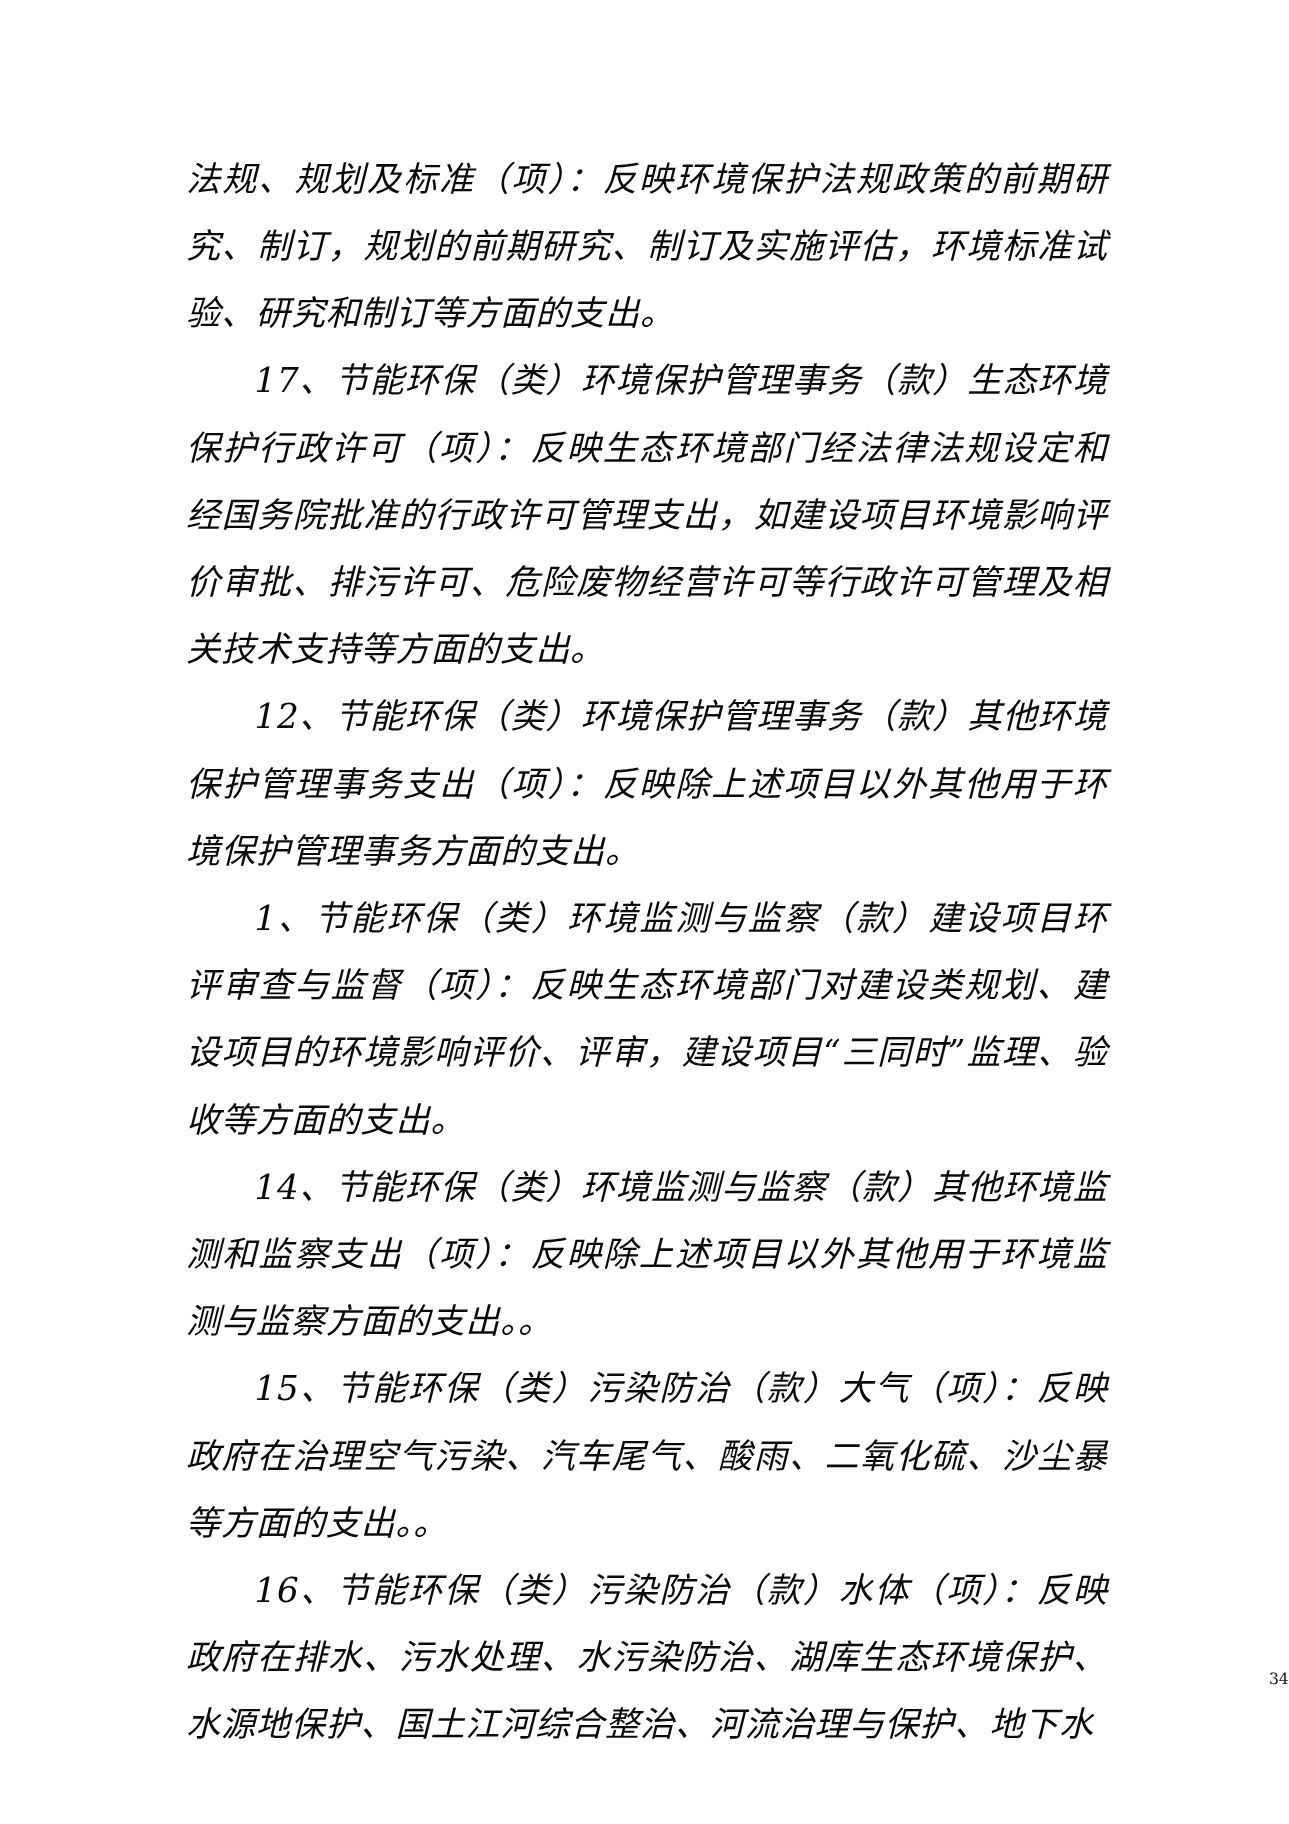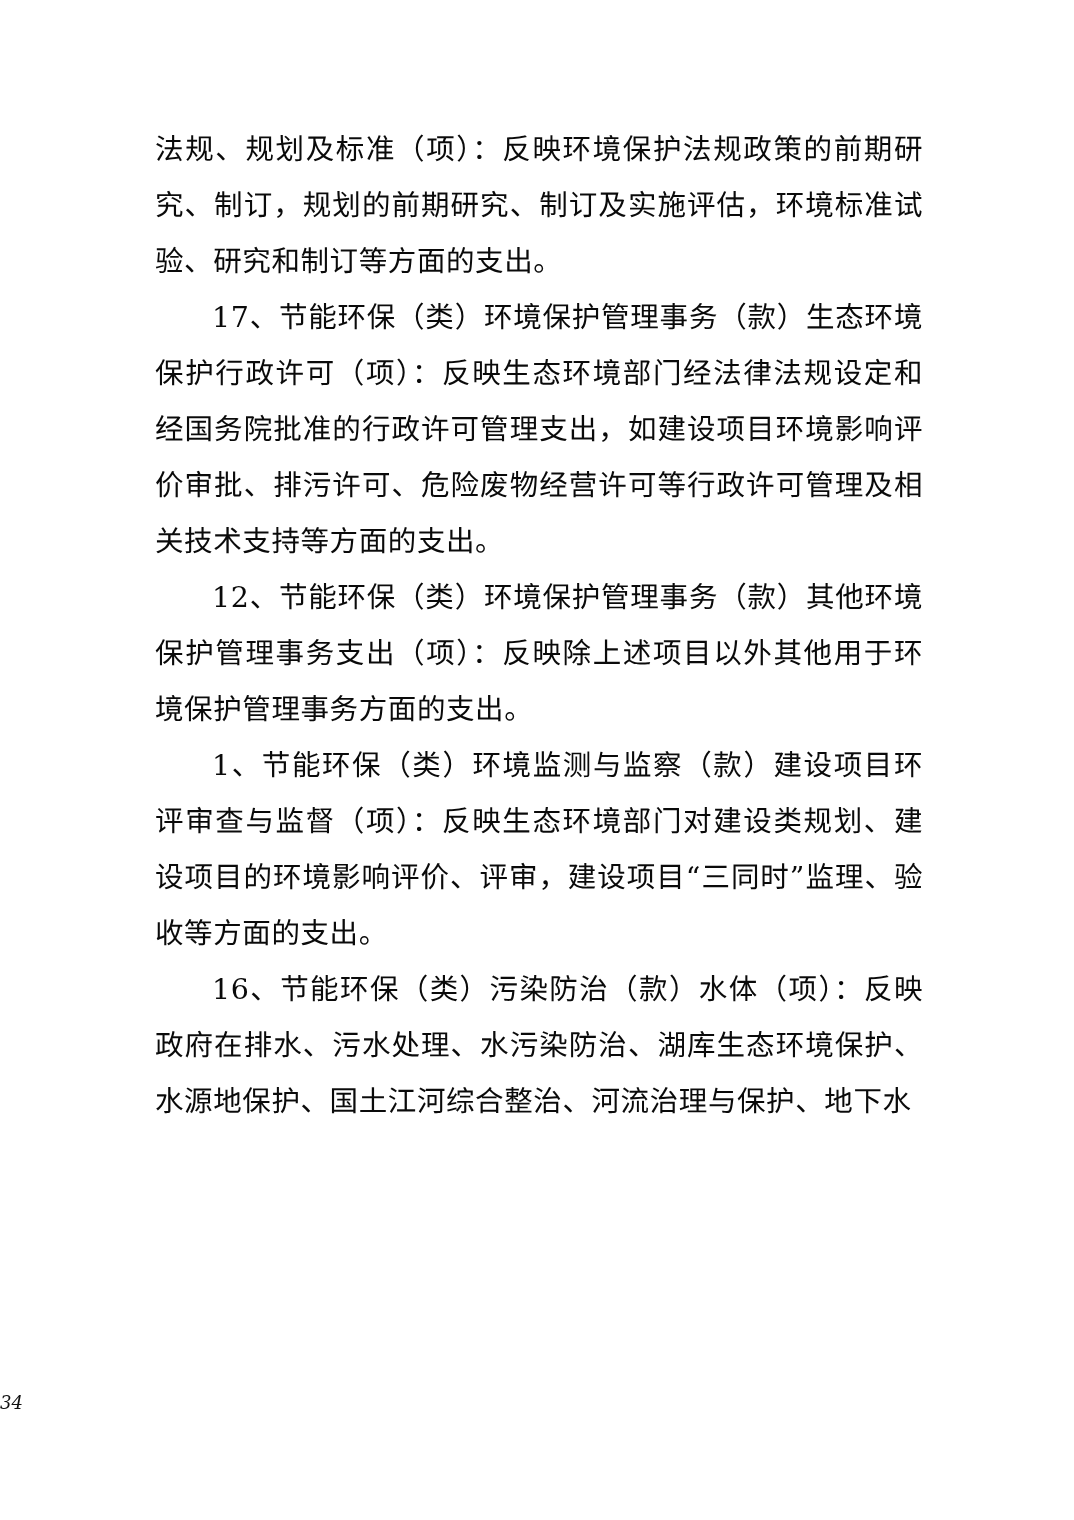--- a/index.html
+++ b/index.html
@@ -21,48 +21,50 @@
     left: 155px;
     top: 122px;
     width: 768px;
     font-family: "DejaVu Serif", "Liberation Serif", serif;
     font-size: 28.5px;
     line-height: 56px;
     color: #0a0a0a;
     text-align: justify;
     text-justify: inter-character;
     letter-spacing: 0.6px;
+    font-style: italic;
   }
   .para {
     margin: 0;
     text-indent: 2em;
   }
   .para.noindent {
     text-indent: 0;
   }
   .page-number {
     position: absolute;
     left: 0;
     right: 0;
     top: 1392px;
-    text-align: left;
+    text-align: right;
     font-family: "DejaVu Serif", "Liberation Serif", serif;
-    font-size: 18px;
+    font-size: 13px;
     color: #111111;
-    font-style: italic;
   }
 </style>
 </head>
 <body>
 
 <div class="page">
 
   <div class="content">
     <p class="para noindent">法规、规划及标准（项）：反映环境保护法规政策的前期研究、制订，规划的前期研究、制订及实施评估，环境标准试验、研究和制订等方面的支出。</p>
     <p class="para">17、节能环保（类）环境保护管理事务（款）生态环境保护行政许可（项）：反映生态环境部门经法律法规设定和经国务院批准的行政许可管理支出，如建设项目环境影响评价审批、排污许可、危险废物经营许可等行政许可管理及相关技术支持等方面的支出。</p>
     <p class="para">12、节能环保（类）环境保护管理事务（款）其他环境保护管理事务支出（项）：反映除上述项目以外其他用于环境保护管理事务方面的支出。</p>
     <p class="para">1、节能环保（类）环境监测与监察（款）建设项目环评审查与监督（项）：反映生态环境部门对建设类规划、建设项目的环境影响评价、评审，建设项目“三同时”监理、验收等方面的支出。</p>
+    <p class="para">14、节能环保（类）环境监测与监察（款）其他环境监测和监察支出（项）：反映除上述项目以外其他用于环境监测与监察方面的支出。。</p>
+    <p class="para">15、节能环保（类）污染防治（款）大气（项）：反映政府在治理空气污染、汽车尾气、酸雨、二氧化硫、沙尘暴等方面的支出。。</p>
     <p class="para">16、节能环保（类）污染防治（款）水体（项）：反映政府在排水、污水处理、水污染防治、湖库生态环境保护、水源地保护、国土江河综合整治、河流治理与保护、地下水</p>
   </div>
 
   <div class="page-number">34</div>
 
 </div>
 
 </body></html>

